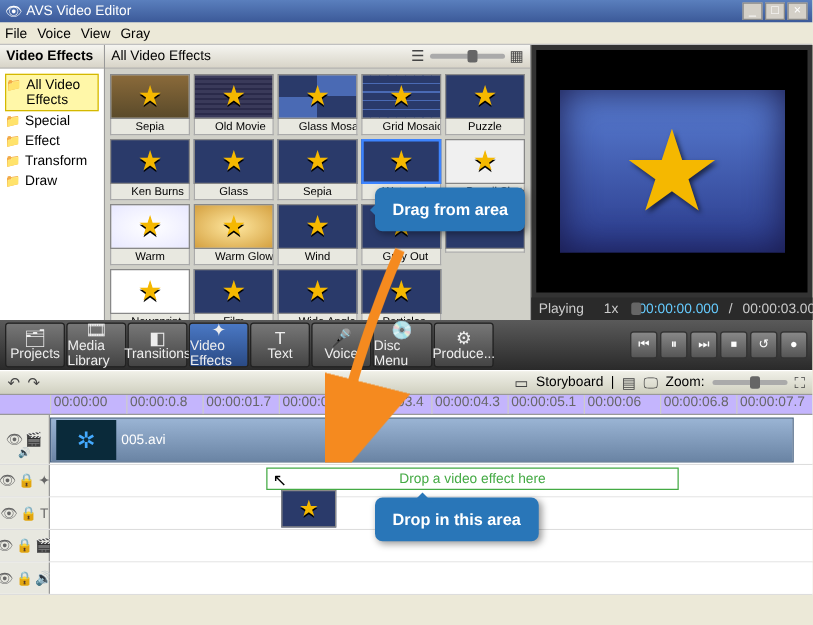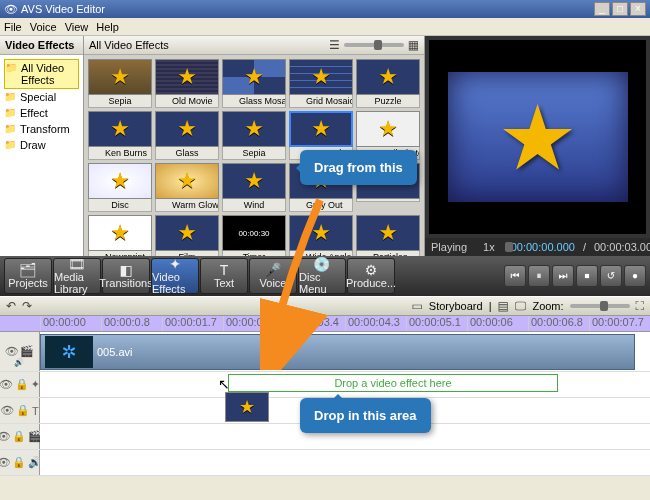--- a/index.html
+++ b/index.html
@@ -43,21 +43,21 @@
 .ruler{height:16px;background:#c4b5fd;display:flex;font-size:8px;color:#666;border-bottom:1px solid #999;padding-left:40px}
 .ruler span{flex:1;border-left:1px solid #ccc;padding-left:2px}
 .tracks{background:#fff}
 .track{display:flex;height:26px;border-bottom:1px solid #ddd}
 .track.big{height:40px}
 .thdr{width:40px;background:#e8e8e0;border-right:1px solid #999;display:flex;align-items:center;justify-content:center;gap:2px;font-size:10px;color:#666}
 .tbody{flex:1;position:relative;background:#fff}
 .vclip{position:absolute;left:0;top:2px;height:36px;width:595px;background:linear-gradient(#9ab4d4,#6a84a4);border:1px solid #4a6484;display:flex;align-items:center}
 .vclip .cthumb{width:48px;height:32px;background:#0a2a3a;margin:0 4px;display:flex;align-items:center;justify-content:center;color:#4af;font-size:18px}
 .vclip .cname{color:#fff;font-size:11px}
-.dropzone{position:absolute;left:188px;top:2px;width:330px;height:18px;border:1px solid #4a4;display:flex;align-items:center;justify-content:center;font-size:9px;color:#4a4}
+.dropzone{position:absolute;left:173px;top:2px;width:330px;height:18px;border:1px solid #4a4;display:flex;align-items:center;justify-content:center;font-size:9px;color:#4a4}
 .dragghost{position:absolute;left:225px;top:392px;width:44px;height:30px;background:#2a3a6a;border:1px solid #888;display:flex;align-items:center;justify-content:center;z-index:50}
 .callout{position:absolute;background:#2976b8;color:#fff;padding:10px 14px;border-radius:6px;font-size:13px;font-weight:bold;z-index:60;box-shadow:2px 2px 6px rgba(0,0,0,.4)}
 .callout::after{content:"";position:absolute;width:0;height:0}
 .c1{left:300px;top:150px}
 .c1::after{left:-12px;top:10px;border:8px solid transparent;border-right-color:#2976b8}
 .c2{left:300px;top:398px}
 .c2::after{left:30px;top:-12px;border:8px solid transparent;border-bottom-color:#2976b8}
 .arrow{position:absolute;left:260px;top:190px;z-index:55;pointer-events:none}
 .slider{width:60px;height:4px;background:#aaa;position:relative;border-radius:2px}
 .slider::after{content:"";position:absolute;width:8px;height:10px;background:#666;top:-3px;left:30px;border-radius:2px}
@@ -71,21 +71,21 @@
   <div class="spacer"></div>
   <div class="wbtn">_</div>
   <div class="wbtn">□</div>
   <div class="wbtn">×</div>
 </div>
 
 <div class="menubar">
   <span>File</span>
   <span>Voice</span>
   <span>View</span>
-  <span>Help</span>
+  <span>Gray</span>
 </div>
 
 <div class="main-upper">
   <div class="leftcol">
     <div class="panel-hd">Video Effects</div>
     <div class="tree">
       <div class="tree-item sel">All Video Effects</div>
       <div class="tree-item">Special</div>
       <div class="tree-item">Effect</div>
       <div class="tree-item">Transform</div>
@@ -165,21 +165,21 @@
               <span class="star">★</span>
             </div>
             <div class="elabel">Pencil Sketch</div>
           </div>
         </div>
         <div class="erow">
           <div class="eff">
             <div class="thumb" style="background:radial-gradient(#fff,#e8e8ff)">
               <span class="star">★</span>
             </div>
-            <div class="elabel">Disc</div>
+            <div class="elabel">Warm</div>
           </div>
           <div class="eff">
             <div class="thumb" style="background:radial-gradient(#ffe8a0,#d4a040)">
               <span class="star">★</span>
             </div>
             <div class="elabel">Warm Glow</div>
           </div>
           <div class="eff">
             <div class="thumb">
               <span class="star">★</span>
@@ -202,26 +202,20 @@
             <div class="thumb" style="background:#fff">
               <span class="star">★</span>
             </div>
             <div class="elabel">Newsprint</div>
           </div>
           <div class="eff">
             <div class="thumb">
               <span class="star">★</span>
             </div>
             <div class="elabel">Film</div>
-          </div>
-          <div class="eff">
-            <div class="thumb" style="background:#000">
-              <span style="color:#fff;font-size:8px">00:00:30</span>
-            </div>
-            <div class="elabel">Timer</div>
           </div>
           <div class="eff">
             <div class="thumb">
               <span class="star">★</span>
             </div>
             <div class="elabel">Wide Angle</div>
           </div>
           <div class="eff">
             <div class="thumb">
               <span class="star">★</span>
@@ -371,21 +365,21 @@
       </div>
     <div class="tbody"></div>
   </div>
 </div>
 
 <div class="dragghost">
     <span class="star" style="font-size:18px">★</span>
   </div>
 <div style="position:absolute;left:218px;top:376px;font-size:14px;z-index:51">↖</div>
 
-<div class="callout c1">Drag from this</div>
+<div class="callout c1">Drag from area</div>
 <div class="callout c2">Drop in this area</div>
 
 <svg class="arrow" width="80" height="180">
   <defs>
       <marker id="ah" markerWidth="12" markerHeight="12" refX="6" refY="6" orient="auto">
         <path d="M0,0 L12,6 L0,12 Z" fill="#f58a1f"></path>
       </marker>
     </defs>
   <path d="M60,10 Q30,80 10,160" stroke="#f58a1f" stroke-width="8" fill="none" marker-end="url(#ah)"></path>
 </svg>

